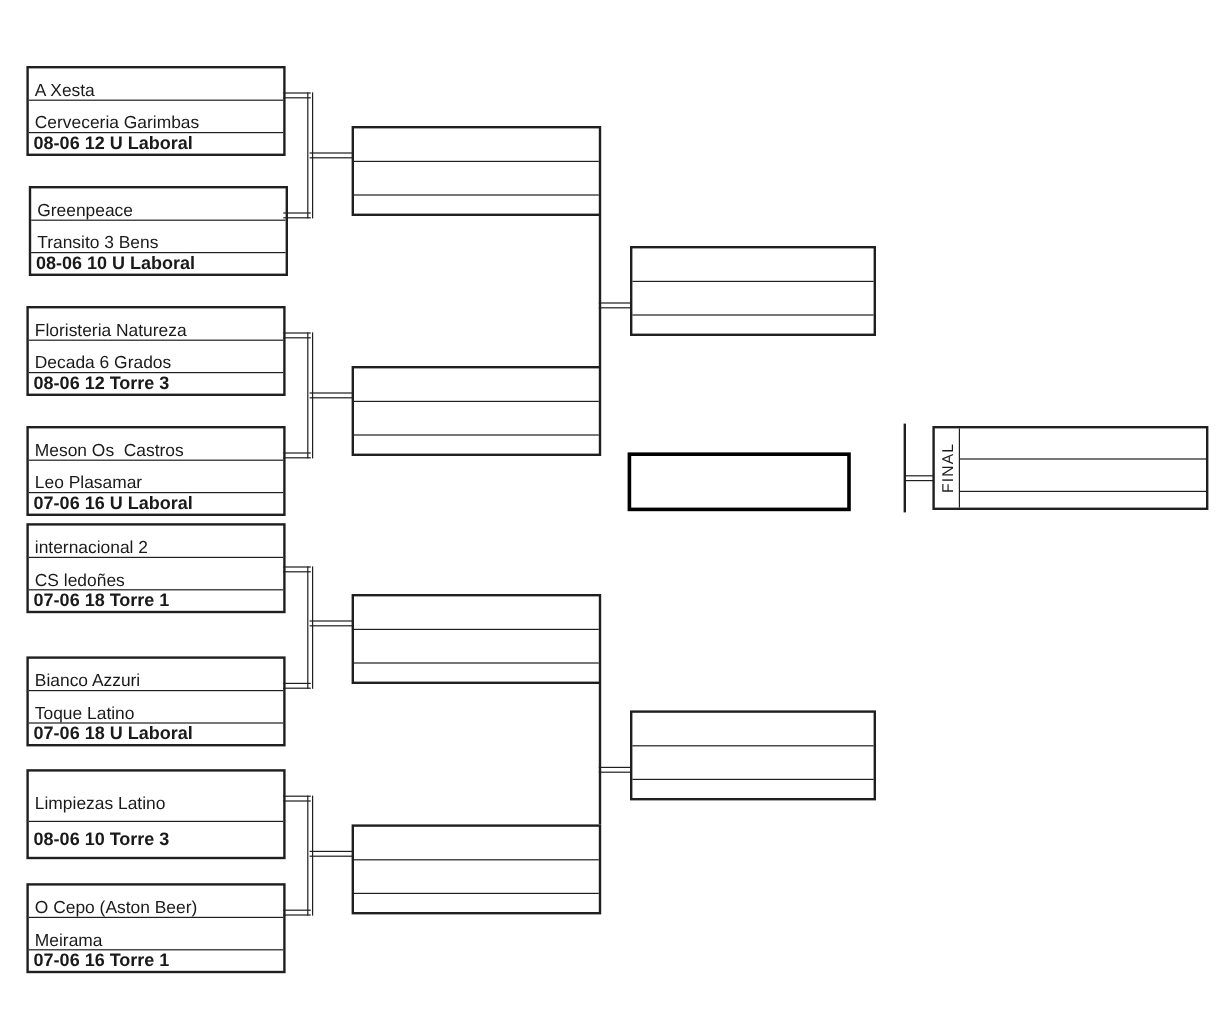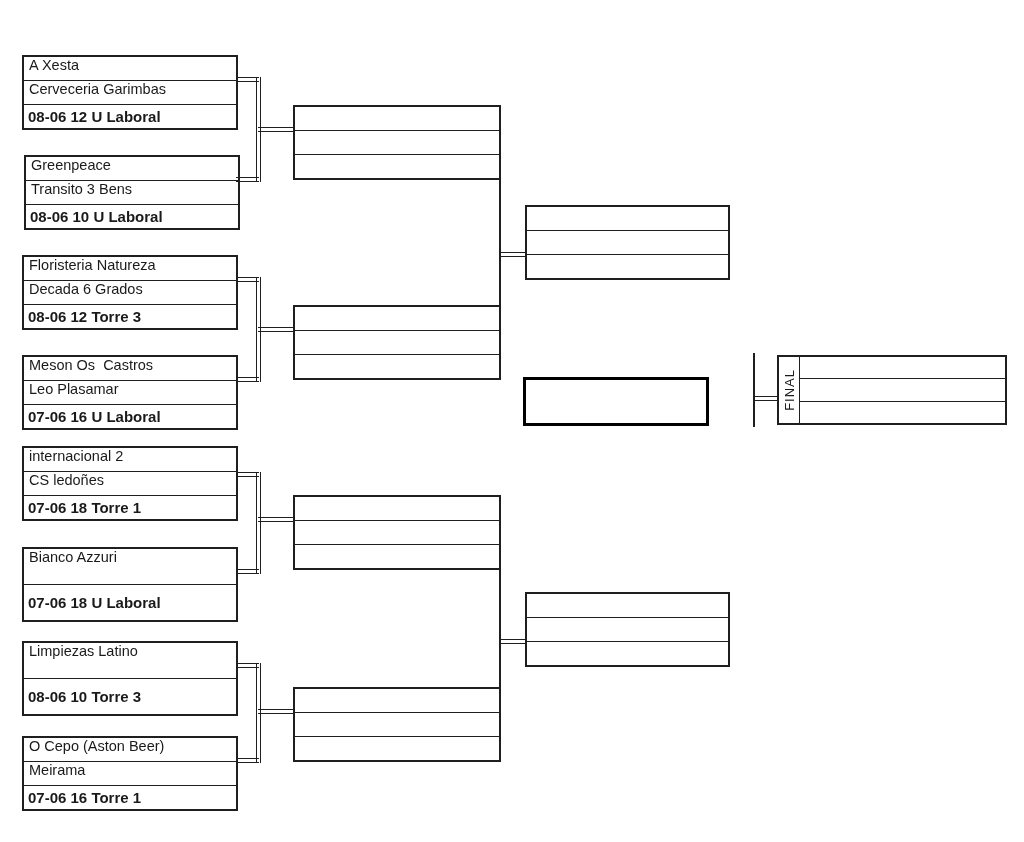--- a/index.html
+++ b/index.html
@@ -21,23 +21,24 @@
     box-sizing:border-box;
     border:2px solid var(--line);
     background:#fff;
     display:flex;flex-direction:column;
   }
   .r1{width:216px;height:75px;}
   .r2{width:208px;height:75px;}
   .r3{width:205px;height:75px;}
   .trow{
     flex:1 1 0;
-    display:flex;align-items:flex-start;
+    display:flex;align-items:center;
     border-bottom:1.5px solid var(--line);
     min-height:0;
+    margin-top:12px;
   }
   .tname{
     flex:1;
     display:flex;align-items:center;
     padding-left:5px;
     font-size:14.5px;
     white-space:pre;
     overflow:hidden;
   }
   .tscore{
@@ -155,35 +156,39 @@
       <span class="tname">Meson Os  Castros</span>
       <span class="tscore"></span>
     </div>
     <div class="trow">
       <span class="tname">Leo Plasamar</span>
       <span class="tscore"></span>
     </div>
     <div class="srow">07-06 16 U Laboral</div>
   </div>
 
-  <div class="box r1" style="left:22px;top:446px">
+  <div class="box r1" style="left:22px;top:436px">
     <div class="trow">
       <span class="tname">internacional 2</span>
       <span class="tscore"></span>
     </div>
     <div class="trow">
       <span class="tname">CS ledoñes</span>
       <span class="tscore"></span>
     </div>
     <div class="srow">07-06 18 Torre 1</div>
   </div>
 
   <div class="box r1" style="left:22px;top:547px">
     <div class="trow">
       <span class="tname">Bianco Azzuri</span>
+      <span class="tscore"></span>
+    </div>
+    <div class="trow">
+      <span class="tname">Toque Latino</span>
       <span class="tscore"></span>
     </div>
     <div class="srow">07-06 18 U Laboral</div>
   </div>
 
   <div class="box r1" style="left:22px;top:641px">
     <div class="trow">
       <span class="tname">Limpiezas Latino</span>
       <span class="tscore"></span>
     </div>

